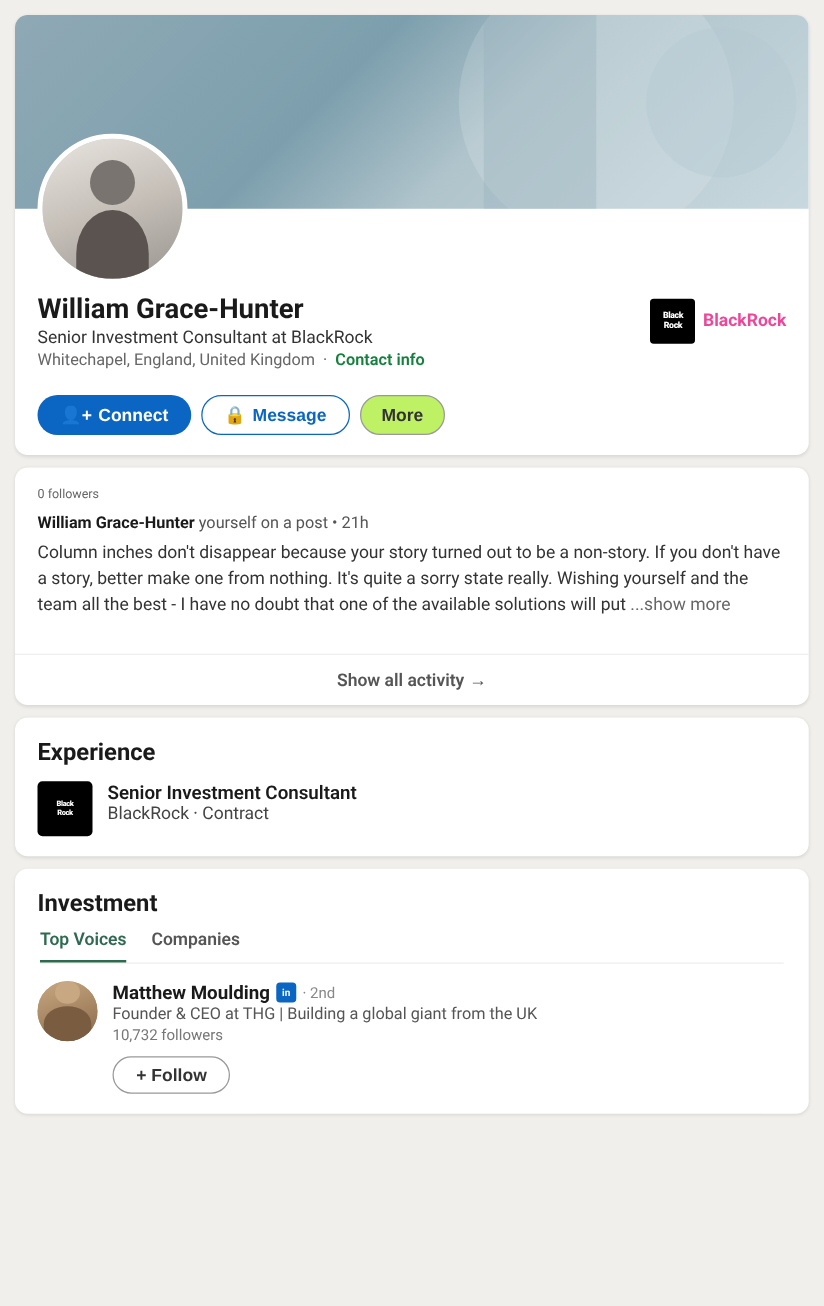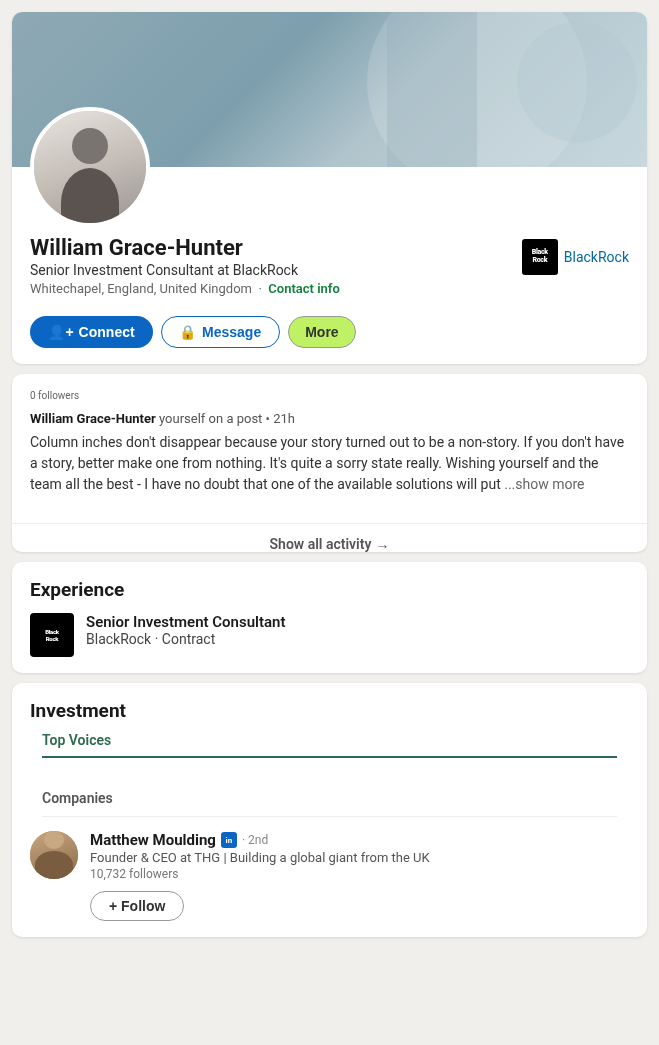--- a/index.html
+++ b/index.html
@@ -133,22 +133,22 @@
     .company-logo-text {
       color: #fff;
       font-size: 7px;
       font-weight: 900;
       letter-spacing: -0.3px;
       text-align: center;
       line-height: 1.1;
     }
     .company-name-text {
       font-size: 14px;
-      font-weight: 400;
-      color: #0369a1;
+      font-weight: 700;
+      color: #ec4899;
     }
     .profile-title {
       font-size: 14px;
       color: #333;
       margin-bottom: 3px;
     }
     .profile-location {
       font-size: 13px;
       color: #666;
       margin-bottom: 10px;
@@ -232,21 +232,21 @@
       color: #333;
       line-height: 1.5;
     }
     .show-more {
       color: #666;
     }
     .show-all-activity {
       display: flex;
       justify-content: center;
       align-items: center;
-      padding: 12px 0 0;
+      padding: 12px 0 11px;
       border-top: 1px solid #eee;
       margin-top: 12px;
     }
     .show-all-link {
       color: #555;
       font-size: 14px;
       font-weight: 600;
       cursor: pointer;
       display: flex;
       align-items: center;
@@ -284,24 +284,23 @@
       color: #1a1a1a;
     }
     .exp-company {
       font-size: 14px;
       color: #444;
     }
 
     
     .interests-tabs {
       display: flex;
-      gap: 32px;
-      margin: 10px 12px 14px;
+      gap: 20px;
+      margin: 10px 2px 14px;
       border-bottom: 1px solid #eee;
-      flex-direction: column;
     }
     .tab {
       font-size: 14px;
       font-weight: 600;
       color: #555;
       padding-bottom: 8px;
       cursor: pointer;
       border-bottom: 2px solid transparent;
     }
     .tab.active {

